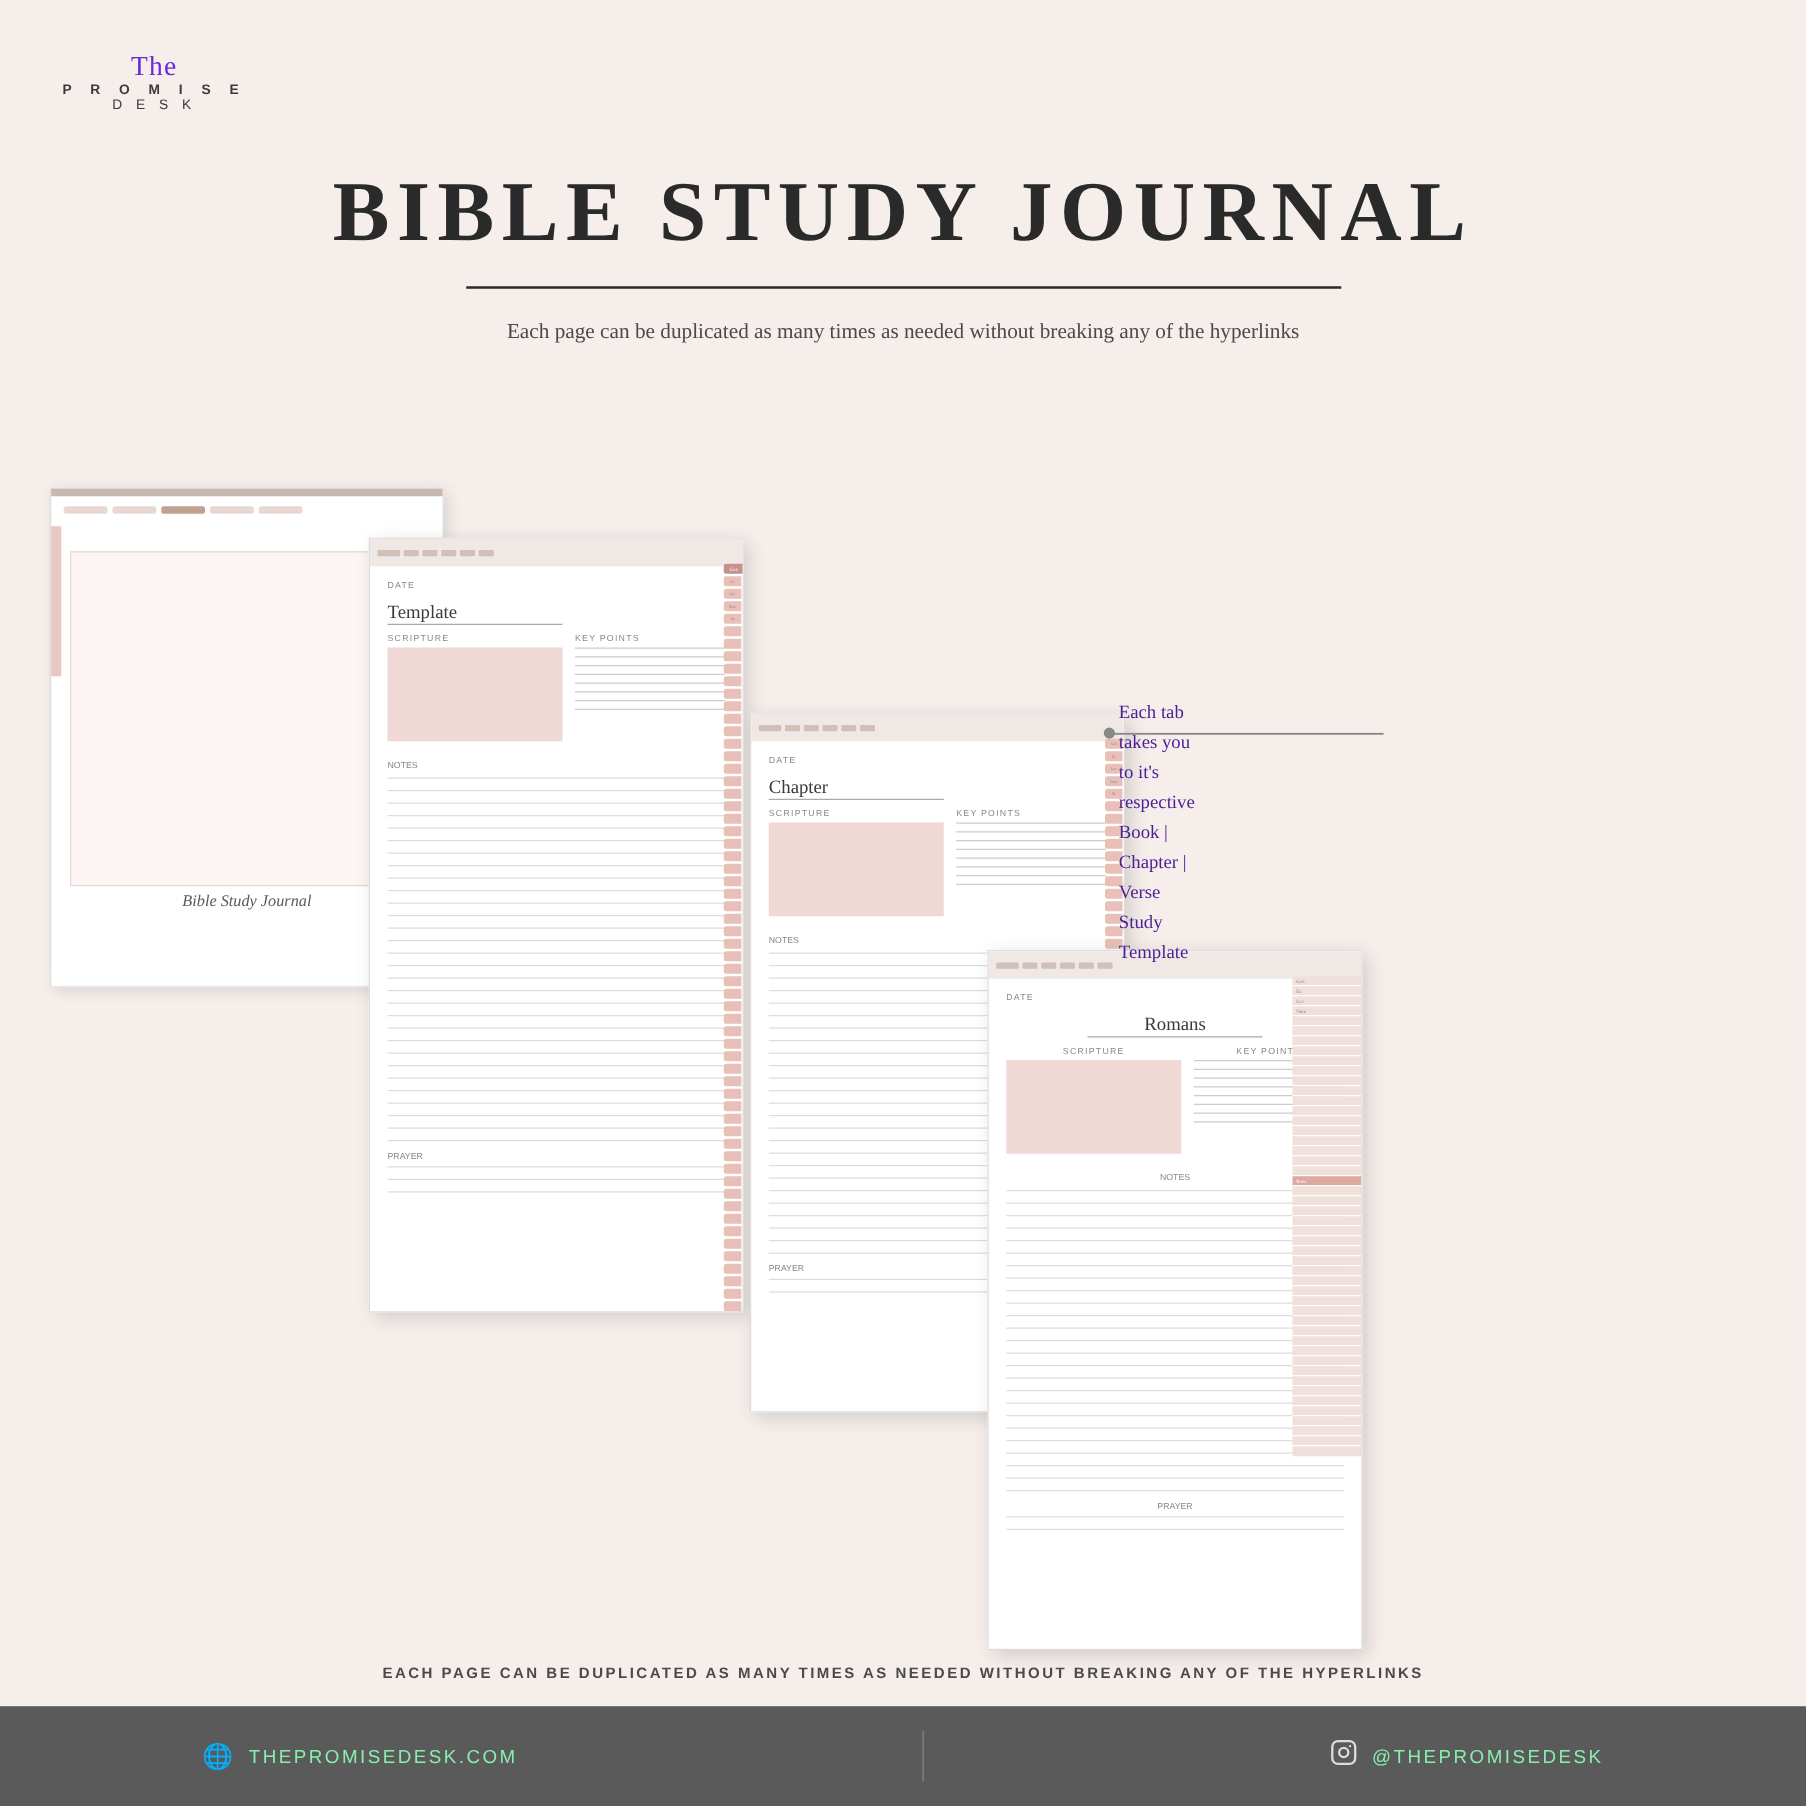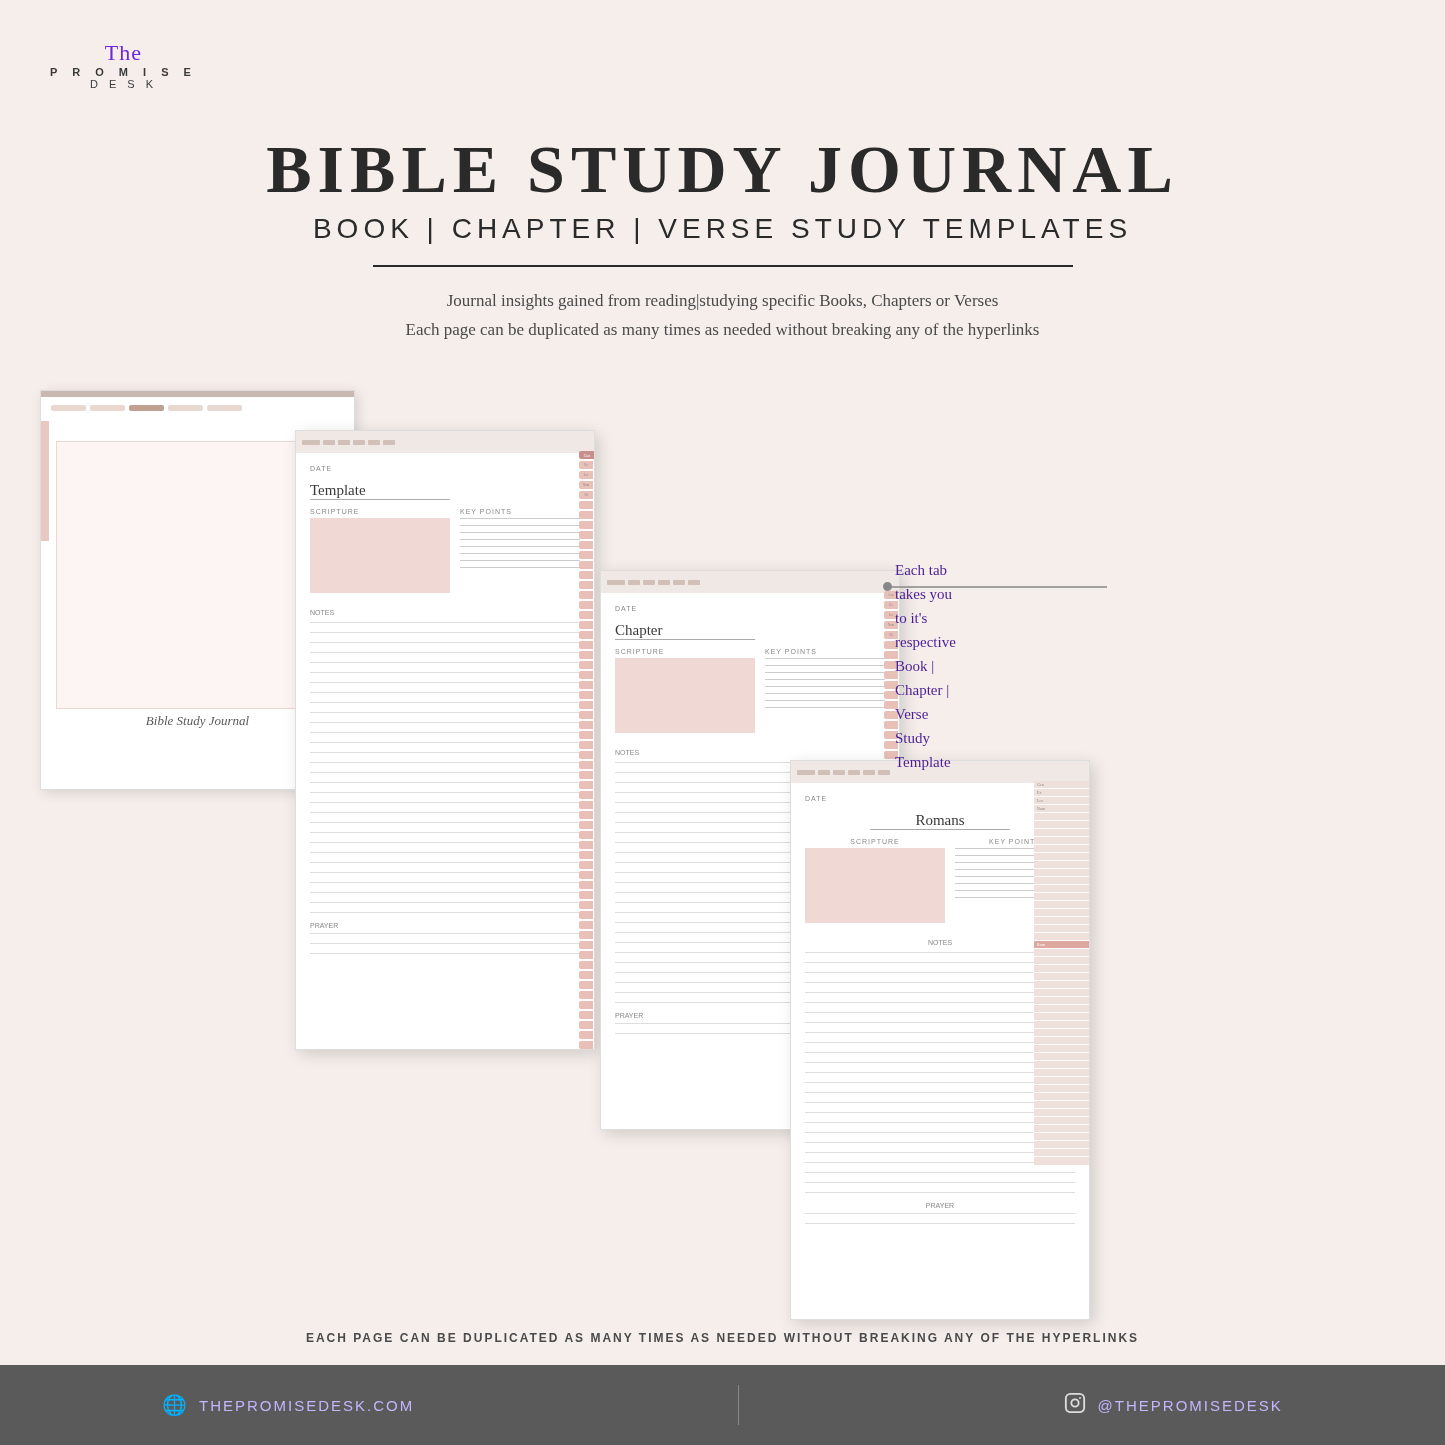--- a/index.html
+++ b/index.html
@@ -290,21 +290,21 @@
       display: flex;
       align-items: center;
       gap: 12px;
     }
     .banner-icon {
       font-size: 20px;
       color: #ddd;
     }
     .banner-text {
       font-size: 15px;
-      color: #c4b5fd;
+      color: #86efac;
       letter-spacing: 2px;
       font-family: Arial, sans-serif;
       text-transform: uppercase;
     }
     .banner-divider {
       width: 1px;
       height: 40px;
       background: #888;
     }
 
@@ -326,23 +326,21 @@
 <body>
 
 <div class="logo-area">
   <span class="logo-script">The</span>
   <span class="logo-promise">P R O M I S E</span>
   <span class="logo-desk">D E S K</span>
 </div>
 
 <div class="main-title-area">
   <h1 class="main-title">BIBLE STUDY JOURNAL</h1>
-  <p class="sub-title">BOOK | CHAPTER | VERSE STUDY TEMPLATES</p>
   <div class="divider-line"></div>
-  <p class="description-text">Journal insights gained from reading|studying specific Books, Chapters or Verses</p>
   <p class="description-text">Each page can be duplicated as many times as needed without breaking any of the hyperlinks</p>
 </div>
 
 <div class="documents-area">
 
   <div class="doc-cover">
     <div class="doc-cover-top-bar"></div>
     <div class="doc-cover-header">
       <div class="doc-cover-tab"></div>
       <div class="doc-cover-tab"></div>

